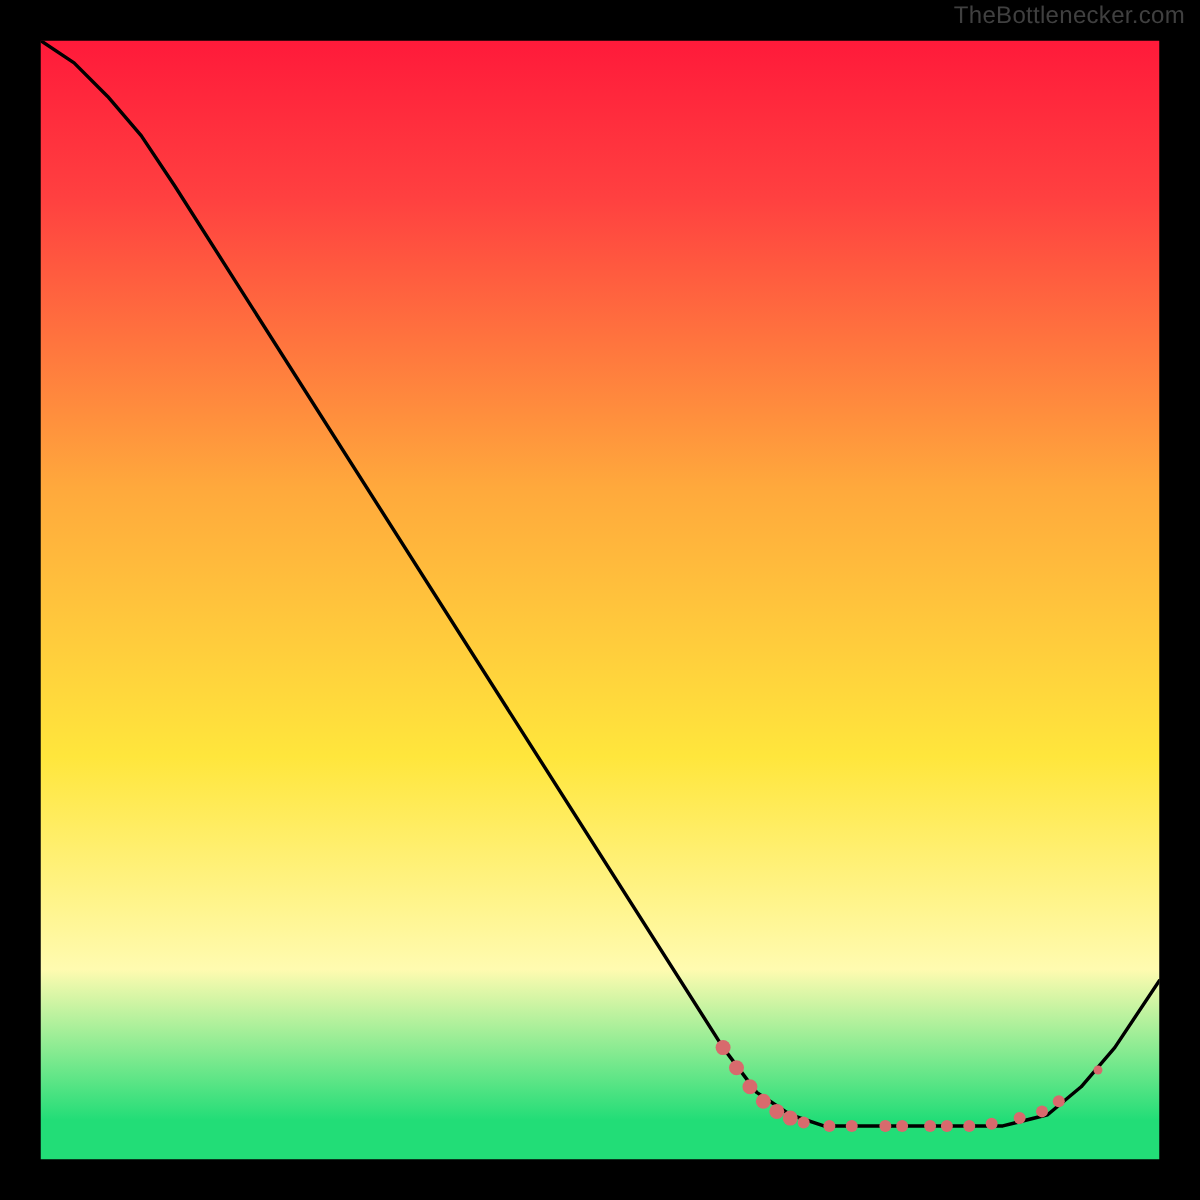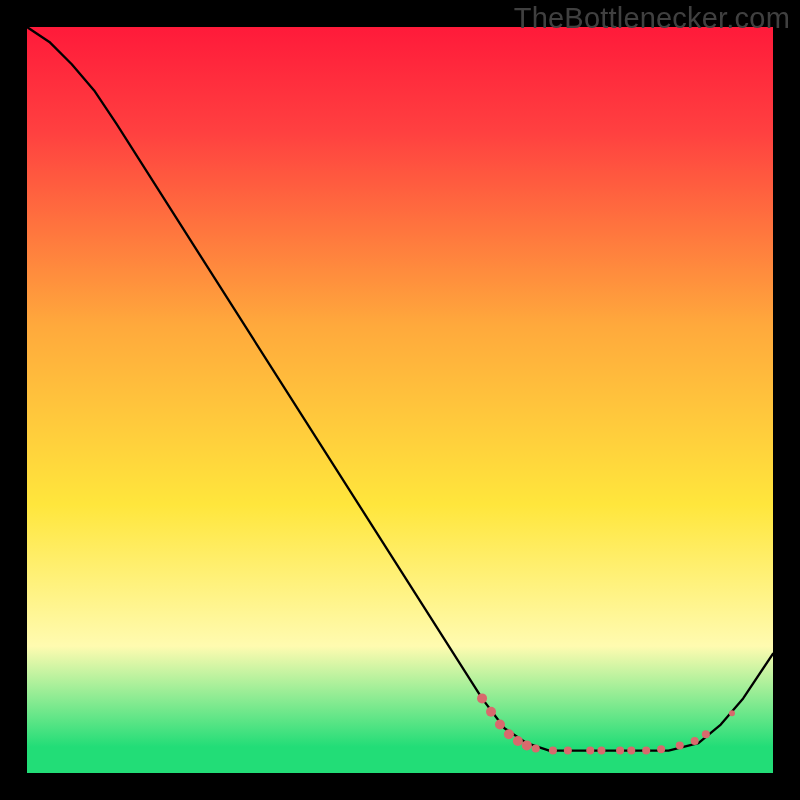--- a/index.html
+++ b/index.html
@@ -15,21 +15,21 @@
     position: relative;
     width: 800px;
     height: 800px;
     background: #000000;
   }
   .watermark {
     position: absolute;
     top: 2px;
     right: 10px;
     color: #404040;
-    font-size: 29px;
+    font-size: 16px;
     font-weight: 500;
     letter-spacing: 0.2px;
     z-index: 5;
   }
   .plot-area {
     position: absolute;
     left: 27px;
     top: 27px;
     width: 746px;
     height: 746px;

